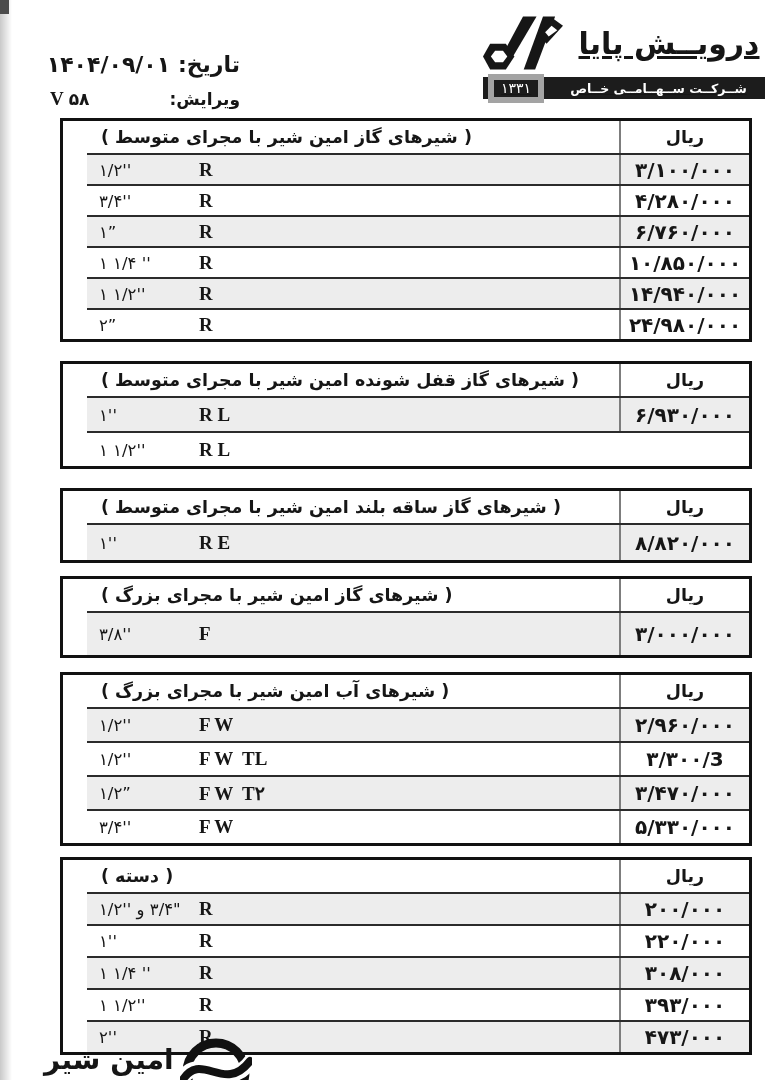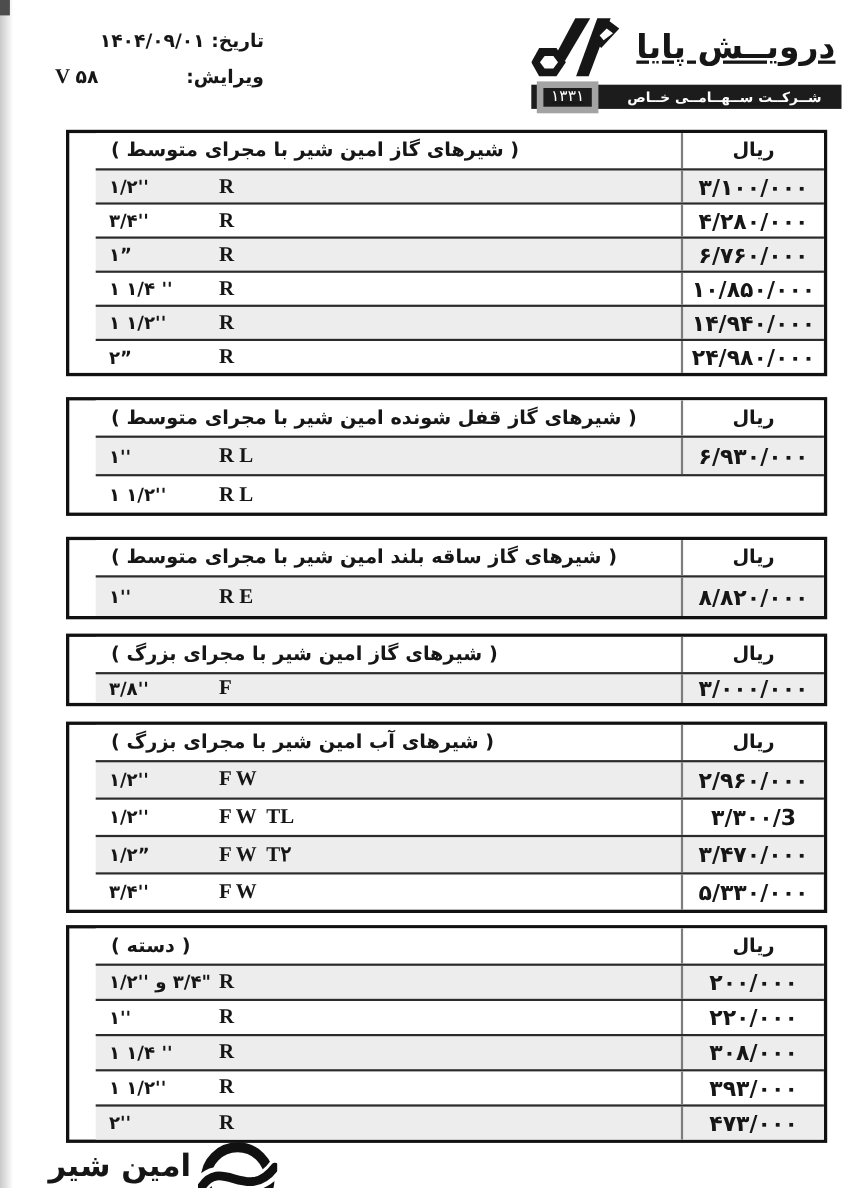--- a/index.html
+++ b/index.html
@@ -5,21 +5,21 @@
   html,body{margin:0;padding:0;background:#ffffff;}
   .page{position:relative;width:775px;height:1080px;background:#ffffff;overflow:hidden;
         font-family:"DejaVu Sans","Liberation Sans",sans-serif;color:#161616;}
   
   .scan-edge{position:absolute;left:0;top:0;width:12px;height:100%;
              background:linear-gradient(90deg,#c9c9c9,rgba(255,255,255,0));}
   .corner-mark{position:absolute;left:0;top:0;width:9px;height:14px;background:#4d4d4d;}
 
   
   .meta{position:absolute;top:28px;left:50px;width:190px;direction:rtl;font-weight:bold;}
-  .meta-date{font-size:17px;letter-spacing:.3px;white-space:nowrap;}
+  .meta-date{font-size:22px;letter-spacing:.3px;white-space:nowrap;margin-top:24px;}
   .meta-edition{margin-top:11px;display:flex;direction:rtl;justify-content:space-between;
                 align-items:center;font-size:17px;}
   .ed-group{display:flex;direction:rtl;gap:5px;align-items:center;}
   .ed-mark{font-family:"Liberation Serif","DejaVu Serif",serif;font-size:19px;font-weight:bold;}
 
   .brand{position:absolute;top:12px;right:10px;width:282px;text-decoration:underline;}
   .brand-top{display:flex;align-items:center;gap:10px;height:62px;}
   .monogram{width:80px;height:60px;flex:0 0 auto;}
   .brand-name{direction:rtl;font-size:30px;font-weight:bold;white-space:nowrap;flex:1;
               text-align:center;letter-spacing:.5px;}
@@ -36,21 +36,21 @@
   .t-head{display:flex;height:32px;box-sizing:border-box;background:#fff;}
   .t-title{flex:1;direction:rtl;text-align:right;padding:0 14px;font-size:17.5px;
            font-weight:bold;display:flex;align-items:center;justify-content:flex-start;}
   .t-title{justify-content:flex-end;}
   .t-cur{width:130px;box-sizing:border-box;border-left:2px solid #7d7d7d;direction:rtl;
          display:flex;align-items:center;justify-content:center;font-size:17.5px;font-weight:bold;}
   .t-row{display:flex;border-top:2px solid #2b2b2b;box-sizing:border-box;align-items:stretch;}
   .t-row:nth-child(even){background:#ededed;}
   .cell-main{flex:1;position:relative;}
   .size{position:absolute;left:12px;top:50%;transform:translateY(-50%);direction:ltr;
-        unicode-bidi:isolate;font-weight:bold;font-size:16.5px;white-space:pre;}
+        unicode-bidi:isolate;font-weight:normal;font-size:16.5px;white-space:pre;}
   .code{position:absolute;left:112px;top:50%;transform:translateY(-50%);
         font-family:"Liberation Serif","DejaVu Serif",serif;font-weight:bold;font-size:19px;
         white-space:pre;}
   .cell-price{width:130px;box-sizing:border-box;border-left:2px solid #7d7d7d;direction:rtl;
               display:flex;align-items:center;justify-content:center;font-weight:bold;
               font-size:20px;letter-spacing:.5px;}
 
   
   .footer{position:absolute;top:1038px;left:44px;display:flex;align-items:flex-start;gap:6px;}
   .brand2-text{font-size:28px;font-weight:bold;direction:rtl;line-height:44px;}
@@ -172,21 +172,21 @@
             <span class="code">R E</span>
           </div>
           <div class="cell-price">۸/۸۲۰/۰۰۰</div>
         </div>
       </section>
       <section class="price-table" style="margin-bottom: 14px;">
     <div class="t-head">
       <div class="t-title">( شیرهای گاز امین شیر با مجرای بزرگ )</div>
       <div class="t-cur">ریال</div>
     </div>
-  <div class="t-row" style="height: 28px;">
+  <div class="t-row" style="height: 44px;">
           <div class="cell-main">
             <span class="size">۳/۸''</span>
             <span class="code">F</span>
           </div>
           <div class="cell-price">۳/۰۰۰/۰۰۰</div>
         </div>
       </section>
       <section class="price-table" style="margin-bottom: 11px;">
     <div class="t-head">
       <div class="t-title">( شیرهای آب امین شیر با مجرای بزرگ )</div>

